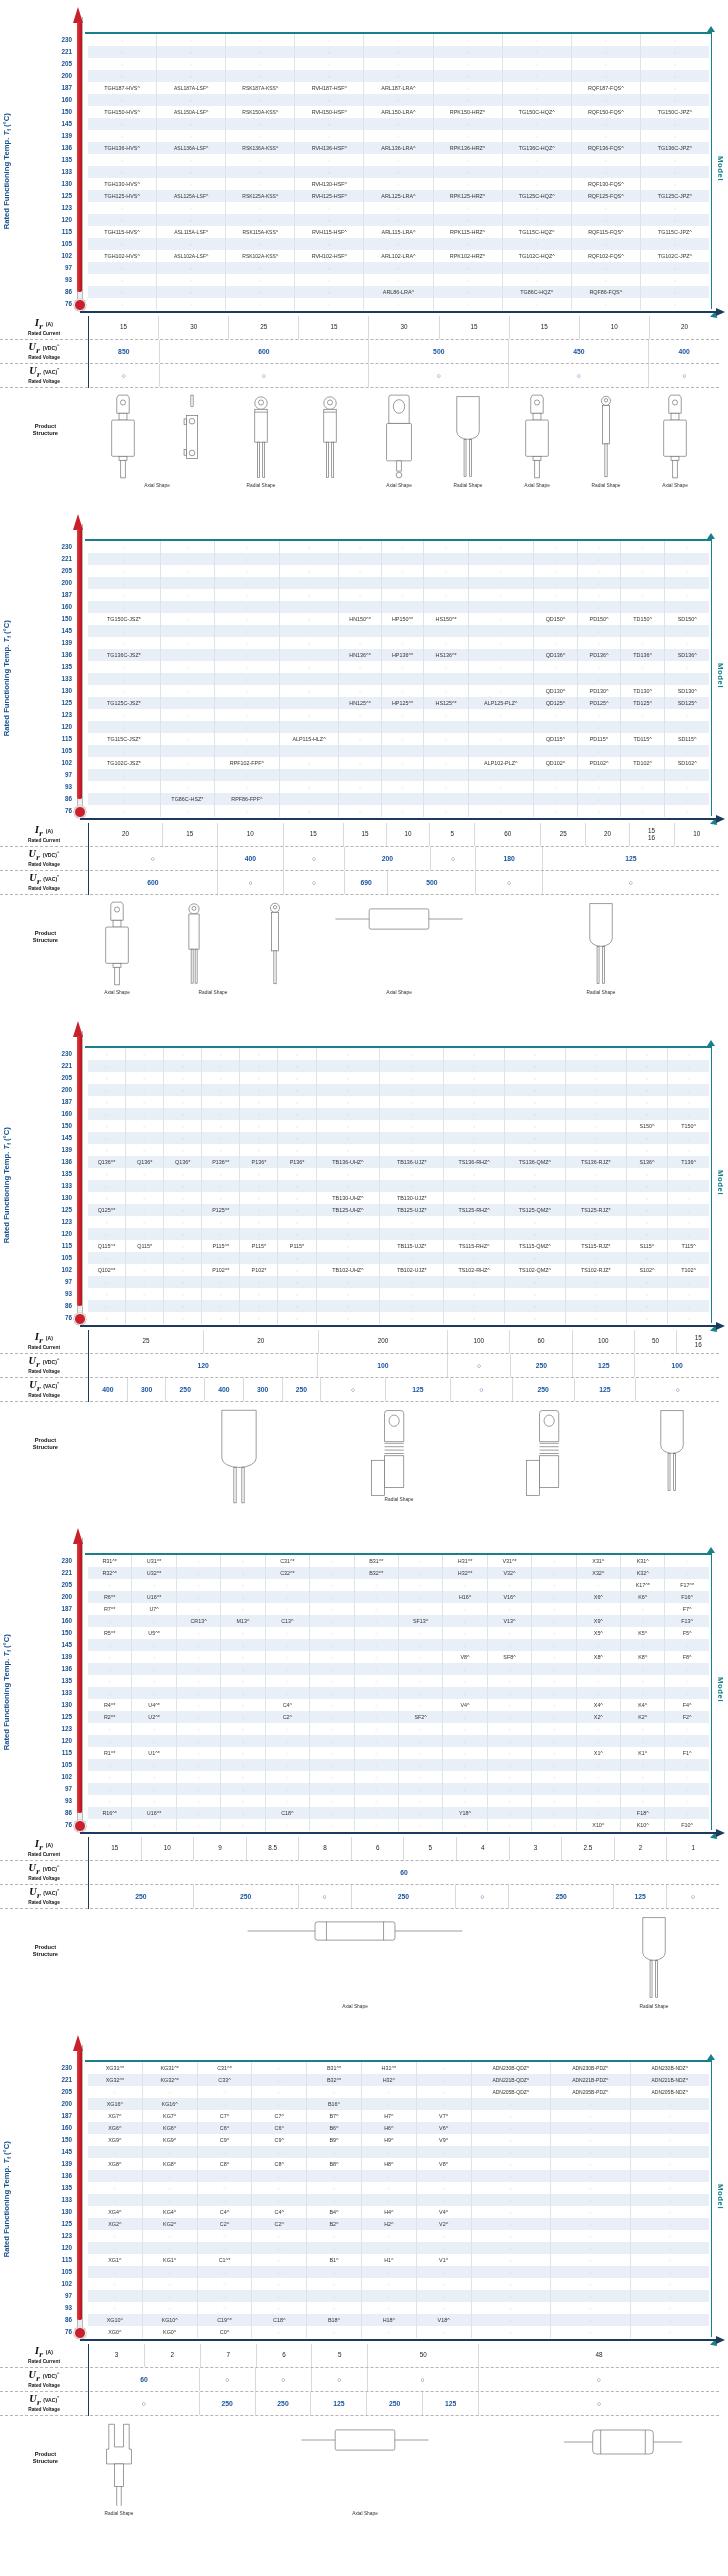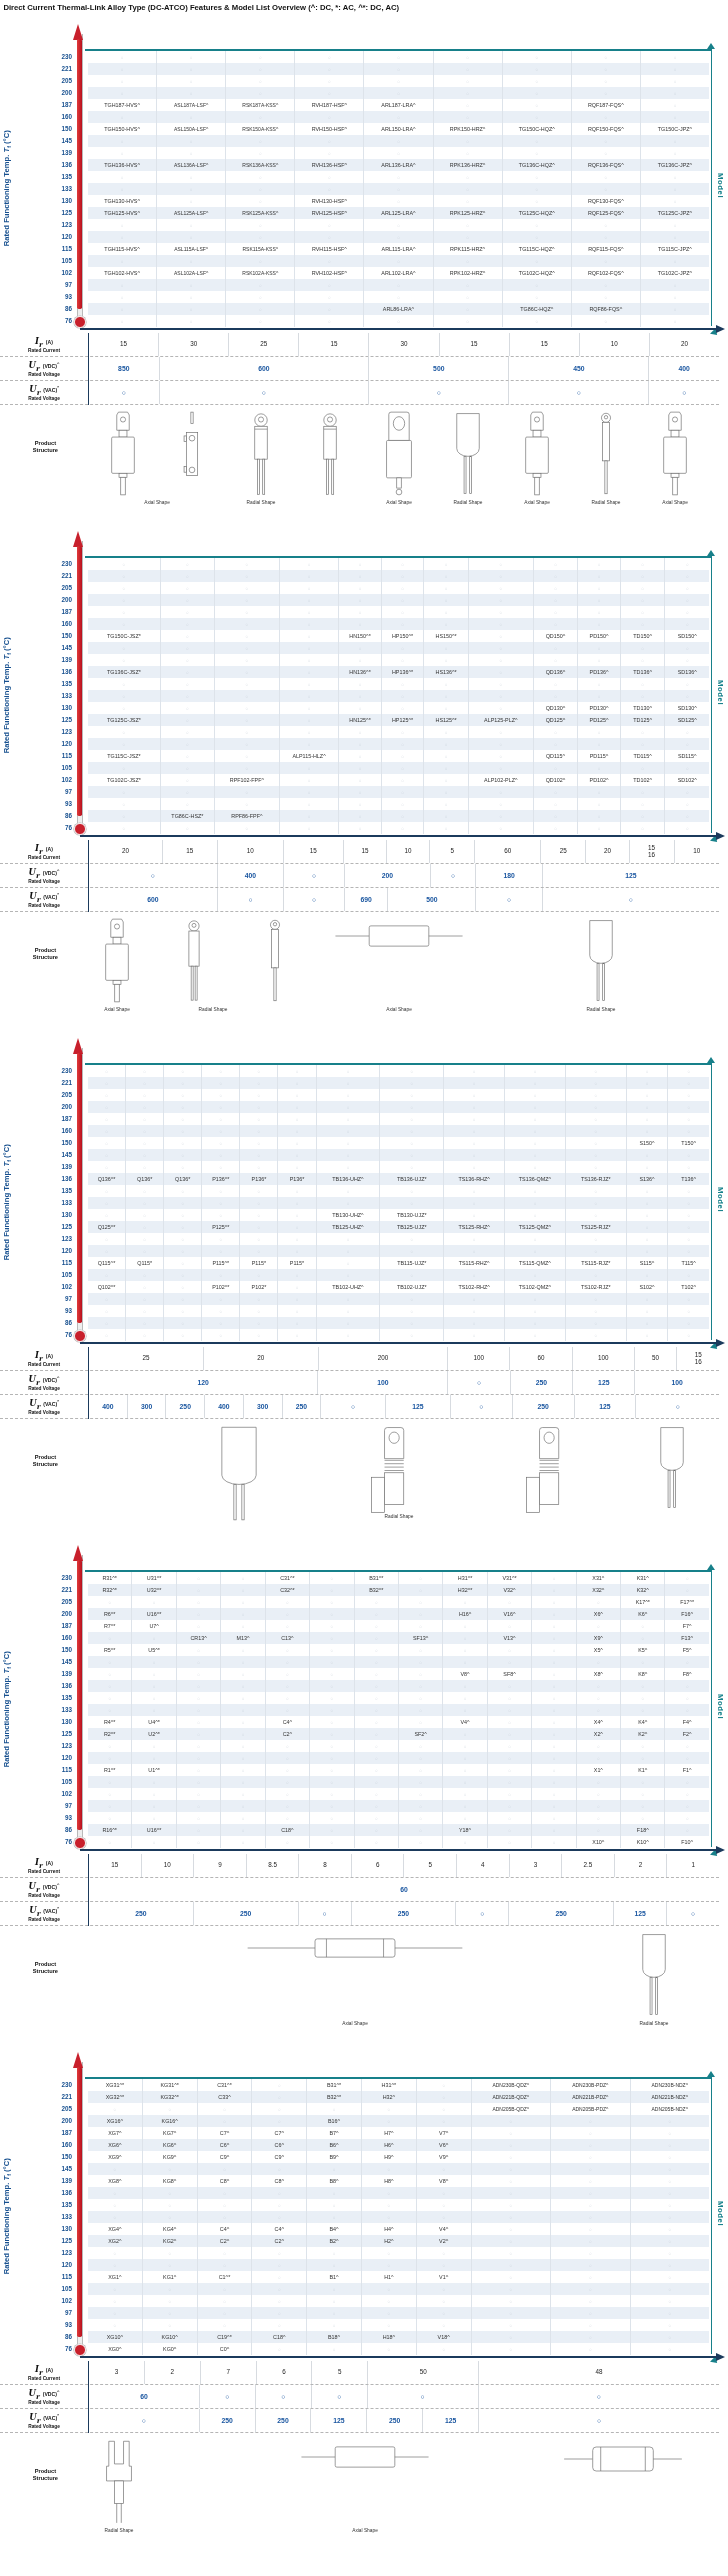--- a/index.html
+++ b/index.html
@@ -42,21 +42,20 @@
   .structlab{position:absolute;left:11.4px;width:68px;text-align:center;font-size:5.7px;font-weight:bold;color:#111;line-height:1.25;}
   .shape{position:absolute;transform:translateX(-50%);}
   .shape svg{display:block;}
   .shape path,.shape rect,.shape circle,.shape line,.shape ellipse{stroke:#6f6f6f;stroke-width:1.2;fill:#fff;}
   .shapelabel{position:absolute;transform:translateX(-50%);font-size:4.8px;color:#333;white-space:nowrap;}
 </style>
 </head>
 <body>
 
 <div id="page">
-  <div id="title">Direct Current Thermal-Link Alloy Type (DC-ATCO) Features &amp; Model List Overview (^: DC, *: AC, ^*: DC, AC)</div>
   <div id="panels">
       <div class="panel">
         <div class="ylab" style="top: 34px; height: 275px;">
           <span>Rated Functioning Temp. <i>T</i><sub style="font-size:5.1px">f</sub> (°C)</span>
         </div>
         <div class="tempcol" style="top: 34px;">
           <div class="tlabel">230</div>
           <div class="tlabel">221</div>
           <div class="tlabel">205</div>
           <div class="tlabel">200</div>

